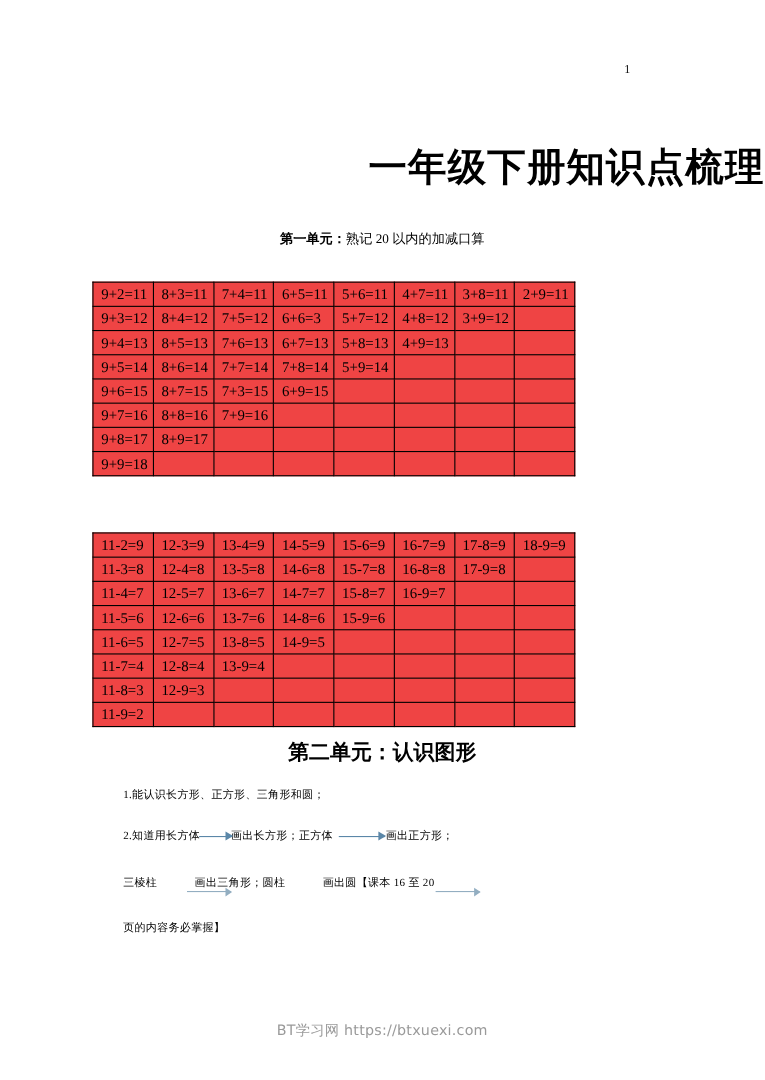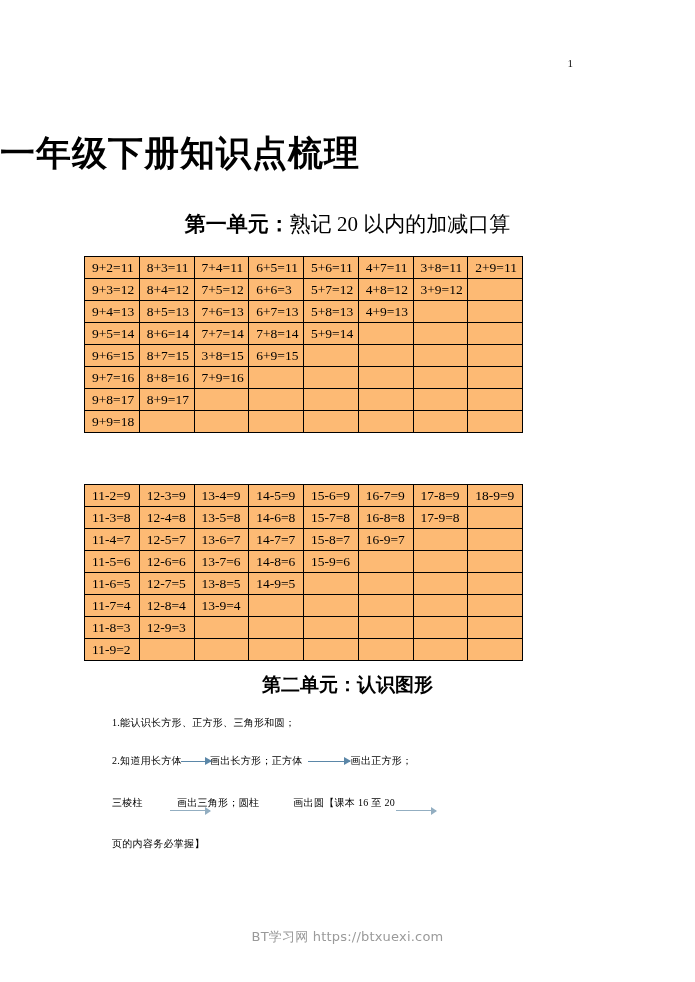--- a/index.html
+++ b/index.html
@@ -31,35 +31,35 @@
     color: #111;
     letter-spacing: 0;
   }
 
   
   .doc-title {
     position: absolute;
     top: 108px;
     left: 0;
     width: 695px;
-    text-align: left;
+    text-align: right;
     font-size: 35px;
     font-weight: bold;
     letter-spacing: 1px;
     line-height: 1.25;
     font-family: "DejaVu Serif", "Liberation Serif", serif;
   }
 
   
   .unit-heading {
     position: absolute;
     width: 695px;
     left: 0;
     text-align: center;
-    font-size: 21px;
+    font-size: 12px;
     line-height: 1.5;
     white-space: nowrap;
   }
   .unit-heading .label {
     font-weight: bold;
     font-family: "DejaVu Serif", "Liberation Serif", serif;
   }
   .unit-heading .desc {
     font-weight: normal;
   }
@@ -67,21 +67,21 @@
   #unit2 { top: 670px; font-size: 19px; }
   #unit2 .desc { font-weight: bold; font-family: "DejaVu Serif","Liberation Serif",serif; text-align: right; }
 
   
   table.math-table {
     position: absolute;
     left: 84px;
     border-collapse: collapse;
     width: 439px;
     table-layout: fixed;
-    background: #fdba74;
+    background: #ef4444;
   }
   table.math-table td {
     border: 1px solid #000;
     height: 21px;
     padding: 0 0 0 7px;
     font-size: 13.5px;
     font-family: "Liberation Serif", "DejaVu Serif", serif;
     line-height: 21px;
     white-space: nowrap;
     vertical-align: middle;
@@ -219,21 +219,21 @@
           <td>7+7=14</td>
           <td>7+8=14</td>
           <td>5+9=14</td>
           <td></td>
           <td></td>
           <td></td>
         </tr>
         <tr>
           <td>9+6=15</td>
           <td>8+7=15</td>
-          <td>3+8=15</td>
+          <td>7+3=15</td>
           <td>6+9=15</td>
           <td></td>
           <td></td>
           <td></td>
           <td></td>
         </tr>
         <tr>
           <td>9+7=16</td>
           <td>8+8=16</td>
           <td>7+9=16</td>

